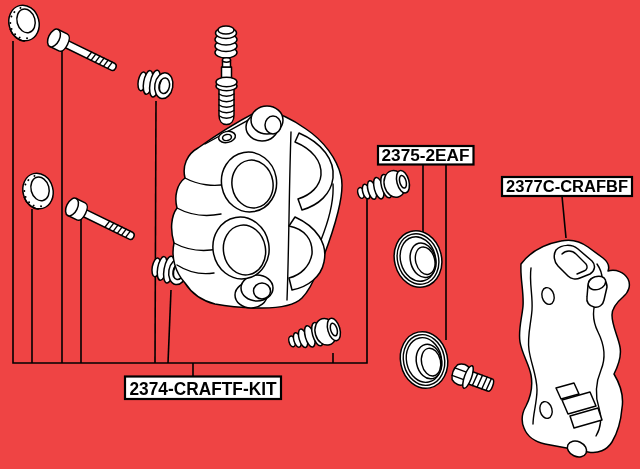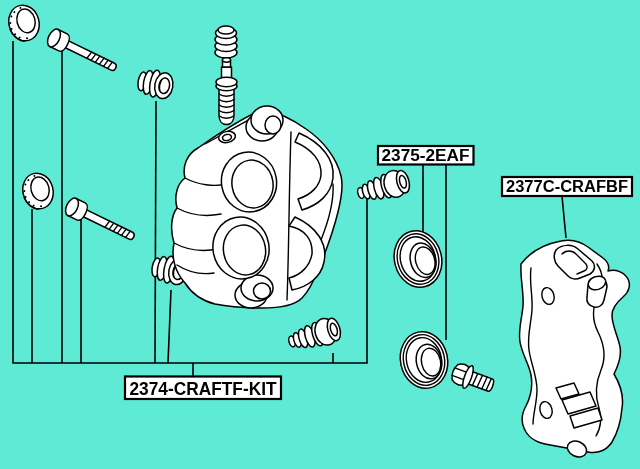--- a/index.html
+++ b/index.html
@@ -1,16 +1,16 @@
 <!DOCTYPE html>
 <html><head>
 <meta charset="utf-8">
 <style>
   html,body{margin:0;padding:0;background:#ffffff}
-  .stage{position:relative;width:640px;height:469px;background:#5eead4;overflow:hidden;
+  .stage{position:relative;width:640px;height:469px;background:#ef4444;overflow:hidden;
          font-family:"Liberation Sans",sans-serif}
   svg{display:block}
   .part{stroke:#000;stroke-width:1.5;fill:#fff;stroke-linecap:round;stroke-linejoin:round}
   .ln{stroke:#000;stroke-width:1.4;fill:none;stroke-linecap:round;stroke-linejoin:round}
   .leader{stroke:#000;stroke-width:1.6;fill:none}
   .lblbox{fill:#fff;stroke:#000;stroke-width:2.2}
   .lbltxt{font-family:"Liberation Sans",sans-serif;font-weight:bold;fill:#000;stroke:none;
           text-anchor:middle}
   .dot{fill:#000;stroke:none}
 </style>

